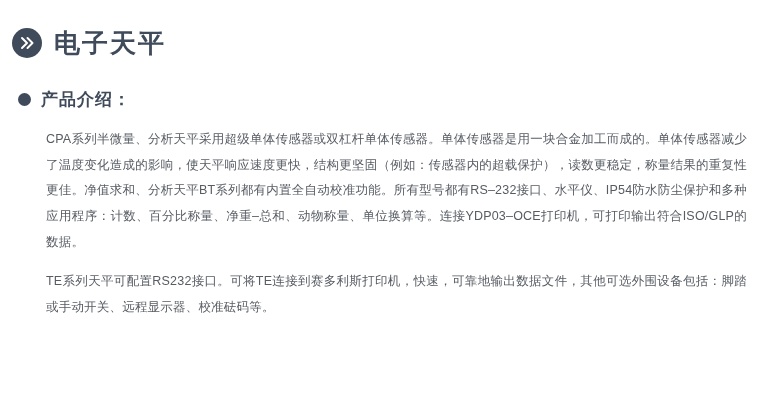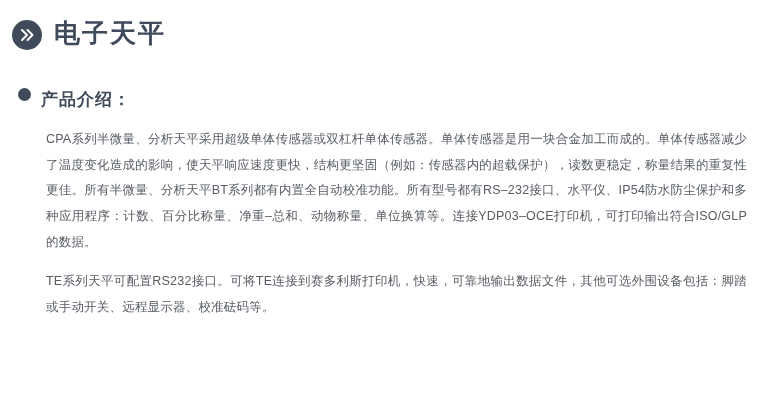--- a/index.html
+++ b/index.html
@@ -18,21 +18,21 @@
     position: relative;
     width: 781px;
     height: 401px;
     box-sizing: border-box;
     padding: 0;
   }
 
   
   .title-row {
     display: flex;
-    align-items: flex-start;
+    align-items: center;
     padding: 20px 0 0 12px;
     height: 46px;
   }
   .title-mark {
     width: 30px;
     height: 30px;
     border-radius: 50%;
     background: #3f4a5a;
     display: flex;
     align-items: center;
@@ -45,20 +45,21 @@
     font-size: 26px;
     font-weight: bold;
     color: #3f4a5a;
     letter-spacing: 2px;
     line-height: 1;
   }
 
   
   .section-head {
     display: flex;
+    align-items: center;
     padding: 22px 0 0 18px;
   }
   .bullet-dot {
     width: 13px;
     height: 13px;
     border-radius: 50%;
     background: #3f4a5a;
     margin-right: 10px;
     flex: 0 0 auto;
   }
@@ -97,17 +98,17 @@
     </span>
     <span class="title-text">电子天平</span>
   </div>
 
   <div class="section-head">
     <span class="bullet-dot"></span>
     <span class="section-title">产品介绍：</span>
   </div>
 
   <div class="body">
-    <p class="para">CPA系列半微量、分析天平采用超级单体传感器或双杠杆单体传感器。单体传感器是用一块合金加工而成的。单体传感器减少了温度变化造成的影响，使天平响应速度更快，结构更坚固（例如：传感器内的超载保护），读数更稳定，称量结果的重复性更佳。所有半微量、分析天平BT系列都有内置全自动校准功能。所有型号都有RS–232接口、水平仪、IP54防水防尘保护和多种应用程序：计数、百分比称量、净重–总和、动物称量、单位换算等。连接YDP03–OCE打印机，可打印输出符合ISO/GLP的数据。</p>
+    <p class="para">CPA系列半微量、分析天平采用超级单体传感器或双杠杆单体传感器。单体传感器是用一块合金加工而成的。单体传感器减少了温度变化造成的影响，使天平响应速度更快，结构更坚固（例如：传感器内的超载保护），读数更稳定，称量结果的重复性更佳。净值求和、分析天平BT系列都有内置全自动校准功能。所有型号都有RS–232接口、水平仪、IP54防水防尘保护和多种应用程序：计数、百分比称量、净重–总和、动物称量、单位换算等。连接YDP03–OCE打印机，可打印输出符合ISO/GLP的数据。</p>
     <p class="para">TE系列天平可配置RS232接口。可将TE连接到赛多利斯打印机，快速，可靠地输出数据文件，其他可选外围设备包括：脚踏或手动开关、远程显示器、校准砝码等。</p>
   </div>
 
 </div>
 
 </body></html>

